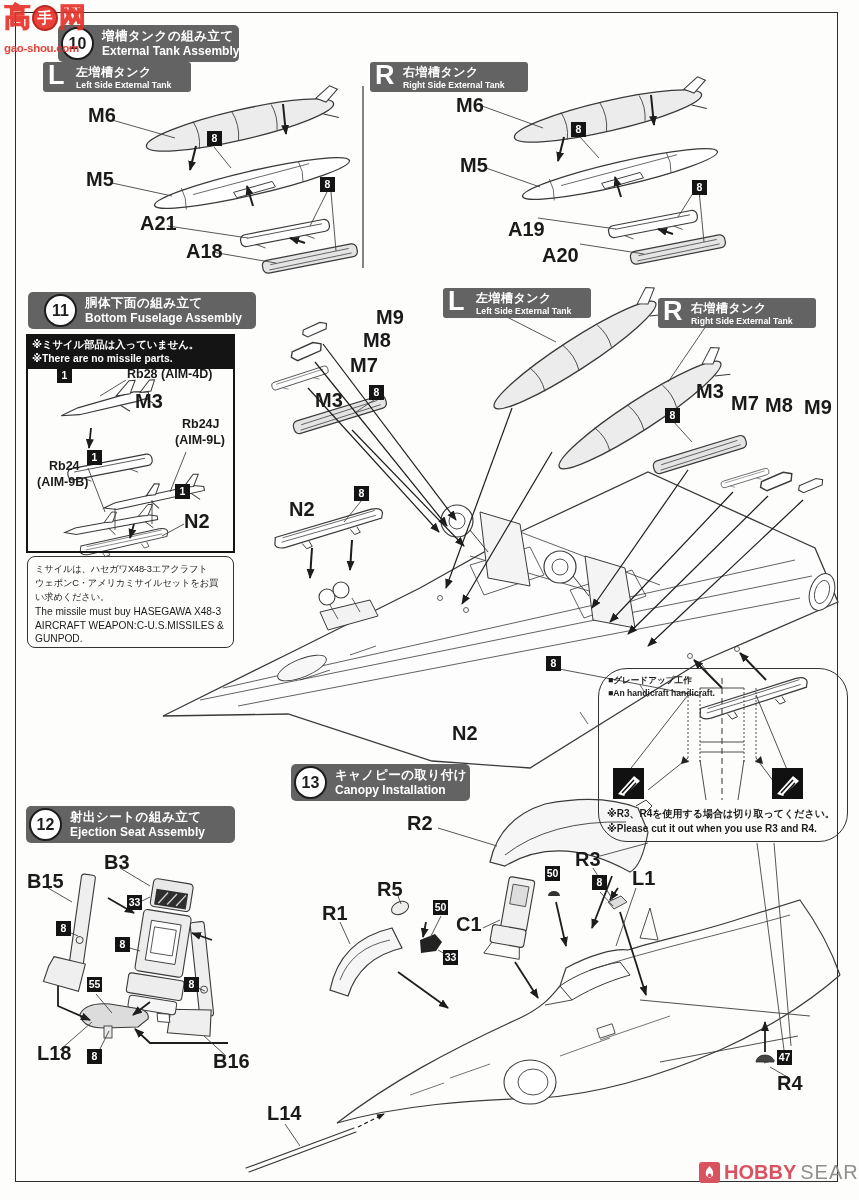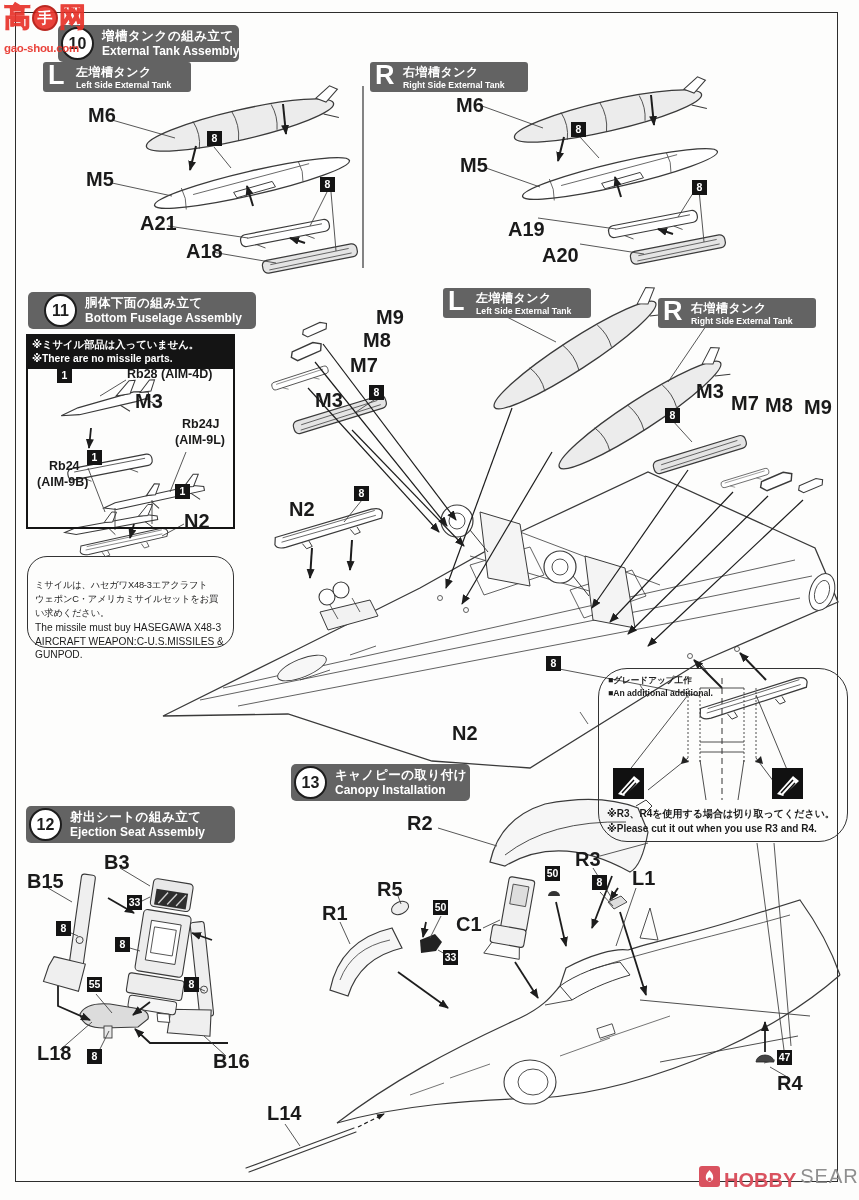--- a/index.html
+++ b/index.html
@@ -23,39 +23,39 @@
   
   .plabel{position:absolute;z-index:2;font-weight:bold;font-size:20px;white-space:nowrap;color:#1a1a1a;}
   .plabel.sm{font-size:12.5px;}
   
   .callout{position:absolute;z-index:3;height:15px;min-width:15px;padding:0 1px;background:#141414;color:#fff;
            font-size:10.5px;font-weight:bold;text-align:center;line-height:15px;box-sizing:border-box;}
   
   .warnbox{position:absolute;z-index:2;border:2px solid #141414;background:transparent;box-sizing:border-box;}
   .warnhdr{background:#141414;color:#fff;font-size:10.3px;font-weight:bold;line-height:1.4;padding:2px 4px;}
   
-  .notebox{position:absolute;z-index:2;border:1.5px solid #333;border-radius:20px;background:transparent;
-           padding:22px 7px;box-sizing:border-box;}
+  .notebox{position:absolute;z-index:2;border:1.5px solid #333;border-radius:8px;background:transparent;
+           padding:6px 7px;box-sizing:border-box;}
   .notebox .njp{font-size:9.3px;line-height:1.5;letter-spacing:-0.2px;white-space:nowrap;}
   .notebox .nen{font-size:10.2px;line-height:1.35;white-space:nowrap;}
   
   .upbox{position:absolute;z-index:2;border:1.5px solid #333;border-radius:9px;box-sizing:border-box;}
   .uphdr{position:absolute;left:9px;top:5px;font-size:8.6px;font-weight:bold;line-height:1.5;z-index:3;}
   .upnote{position:absolute;left:8px;bottom:5px;font-size:10px;font-weight:bold;line-height:1.45;z-index:3;white-space:nowrap;}
   
   .wm{position:absolute;left:4px;top:4px;z-index:6;opacity:0.92;line-height:1;}
   .wmrow{display:flex;align-items:center;gap:1px;}
   .wmchar{color:#e8332a;font-size:27px;font-weight:bold;-webkit-text-stroke:1px #e8332a;}
   .wmhand{width:26px;height:26px;border-radius:50%;background:#e8332a;color:#fff;font-size:15px;font-weight:bold;
           display:flex;align-items:center;justify-content:center;border:2px solid #b5170f;box-sizing:border-box;}
   .wmdom{color:#e8332a;font-size:11.5px;font-weight:bold;margin-top:12px;letter-spacing:-0.3px;}
   
   .hslogo{position:absolute;left:699px;top:1161px;z-index:6;display:flex;align-items:center;gap:4px;}
   .hsicon{width:21px;height:21px;background:#d9525f;border-radius:3px;display:flex;align-items:center;justify-content:center;}
-  .hshobby{font-size:20px;font-weight:bold;color:#d9525f;letter-spacing:0px;margin-top:8px;}
+  .hshobby{font-size:20px;font-weight:bold;color:#d9525f;letter-spacing:0px;}
   .hssearch{font-size:20px;color:#8f8f8f;letter-spacing:1px;}
 </style>
 </head>
 <body>
 
 <div class="page">
   <div class="pborder"></div>
 
   <svg class="art" width="859" height="1200" viewBox="0 0 859 1200">
     <defs>
@@ -435,40 +435,40 @@
     <span class="biglet">L</span>
     <span class="l1">左増槽タンク</span>
     <span class="l2">Left Side External Tank</span>
   </div>
   <div class="tanktag" style="left:658px;top:298px;width:158px;">
     <span class="biglet">R</span>
     <span class="l1">右増槽タンク</span>
     <span class="l2">Right Side External Tank</span>
   </div>
 
-  <div class="warnbox" style="left:26px;top:334px;width:209px;height:195px;">
+  <div class="warnbox" style="left:26px;top:334px;width:209px;height:219px;">
     <div class="warnhdr">
       <div>※ミサイル部品は入っていません。</div>
       <div>※There are no missile parts.</div>
     </div>
   </div>
 
   <div class="notebox" style="left:27px;top:556px;width:207px;height:92px;">
     <div class="njp">ミサイルは、ハセガワX48-3エアクラフト</div>
     <div class="njp">ウェポンC・アメリカミサイルセットをお買</div>
     <div class="njp">い求めください。</div>
     <div class="nen">The missile must buy HASEGAWA X48-3</div>
     <div class="nen">AIRCRAFT WEAPON:C-U.S.MISSILES &amp;</div>
     <div class="nen">GUNPOD.</div>
   </div>
 
   <div class="upbox" style="left:598px;top:668px;width:250px;height:174px;border-radius:29px;">
     <div class="uphdr">
       <div>■グレードアップ工作</div>
-      <div>■An additional additional.</div>
+      <div>■An handicraft handicraft.</div>
     </div>
     <div class="upnote">
       <div>※R3、R4を使用する場合は切り取ってください。</div>
       <div>※Please cut it out when you use R3 and R4.</div>
     </div>
   </div>
 
   <span class="plabel" style="left:88px;top:104px;">M6</span>
   <span class="plabel" style="left:86px;top:168px;">M5</span>
   <span class="plabel" style="left:140px;top:212px;">A21</span>

